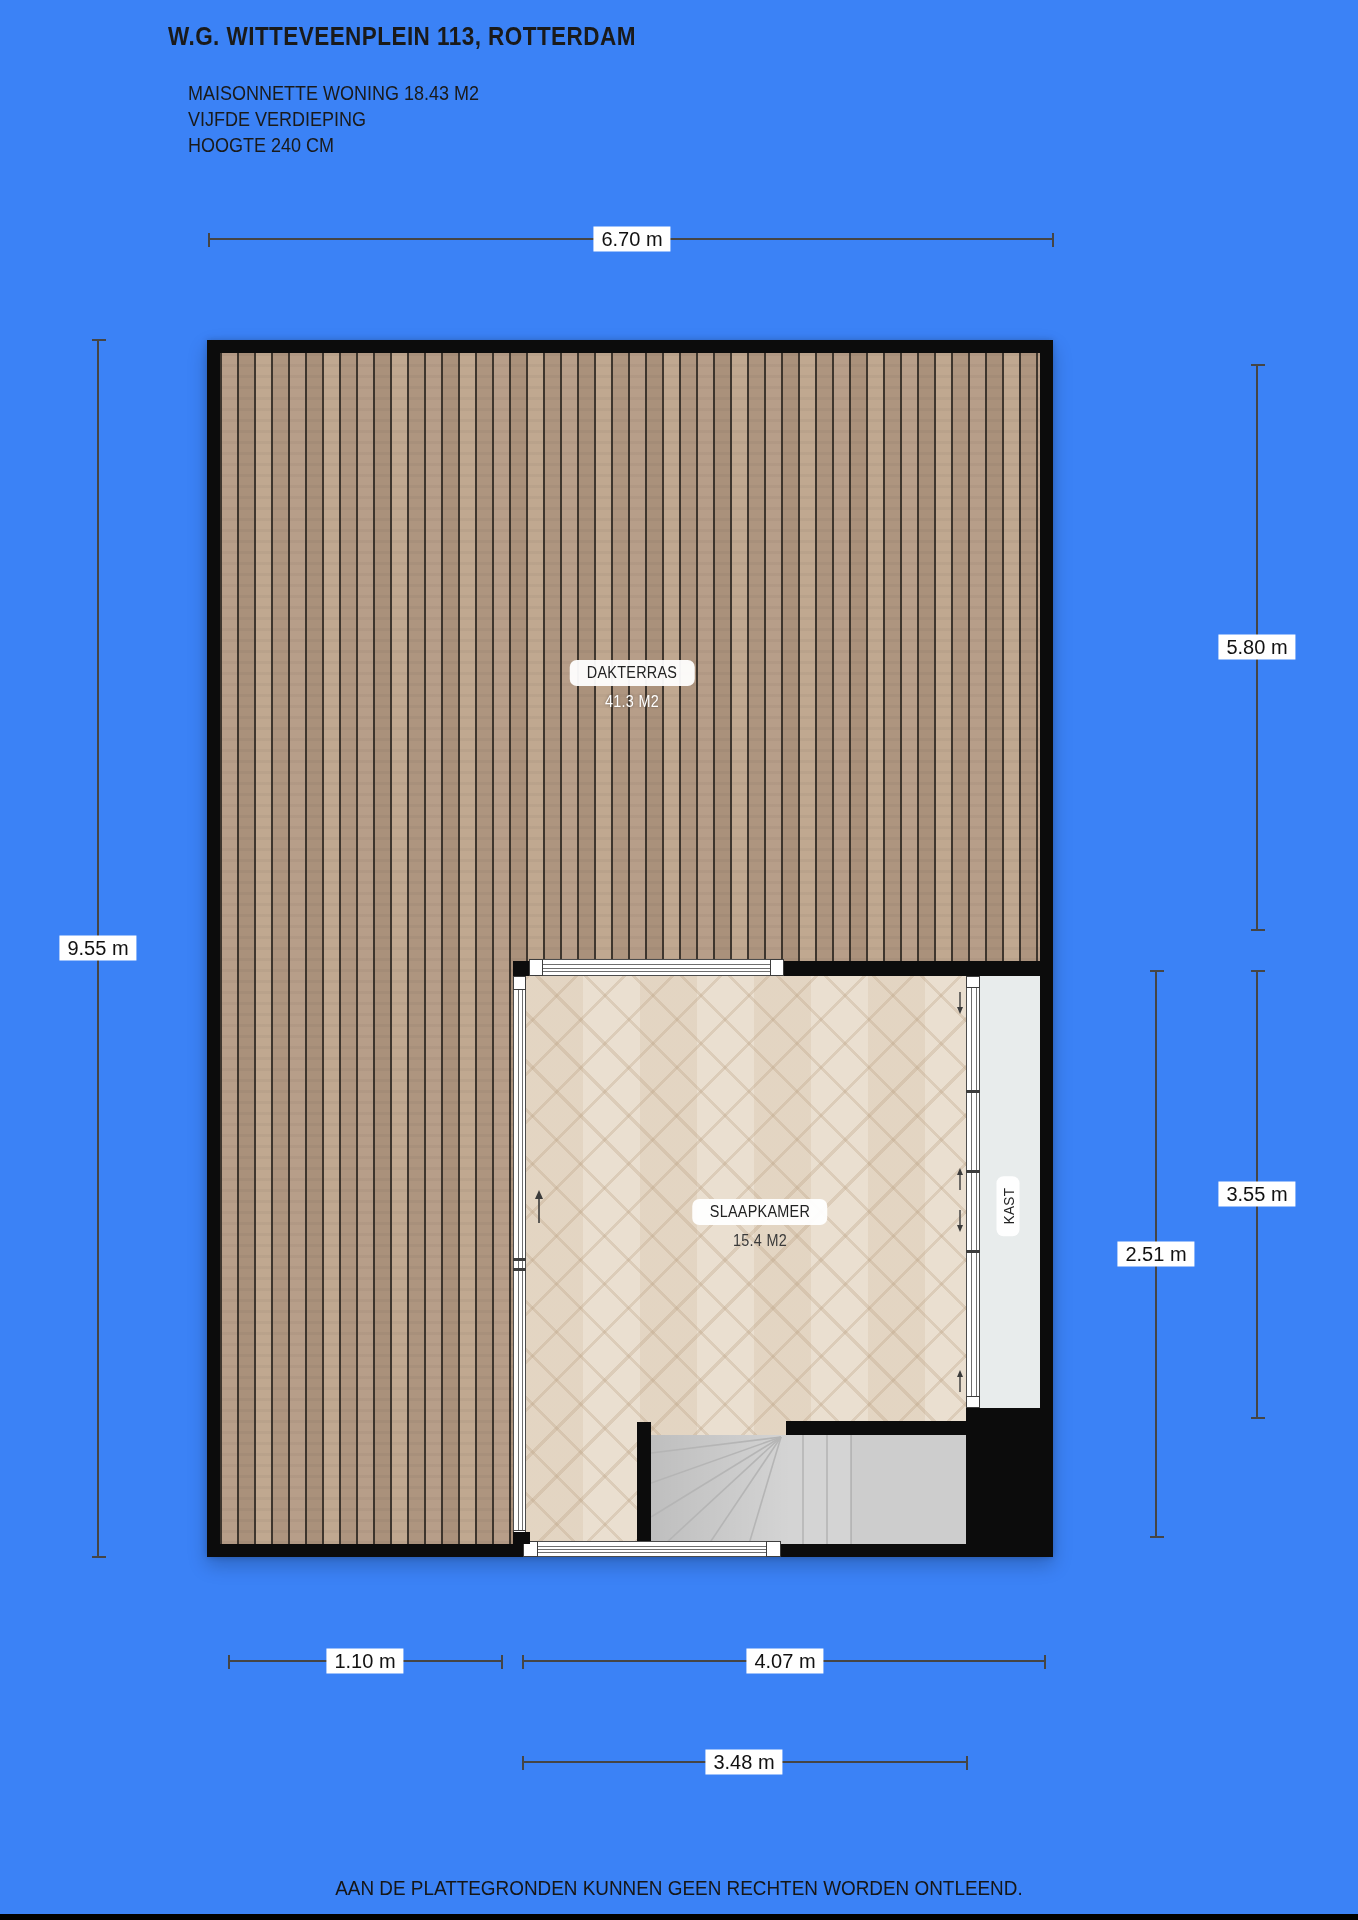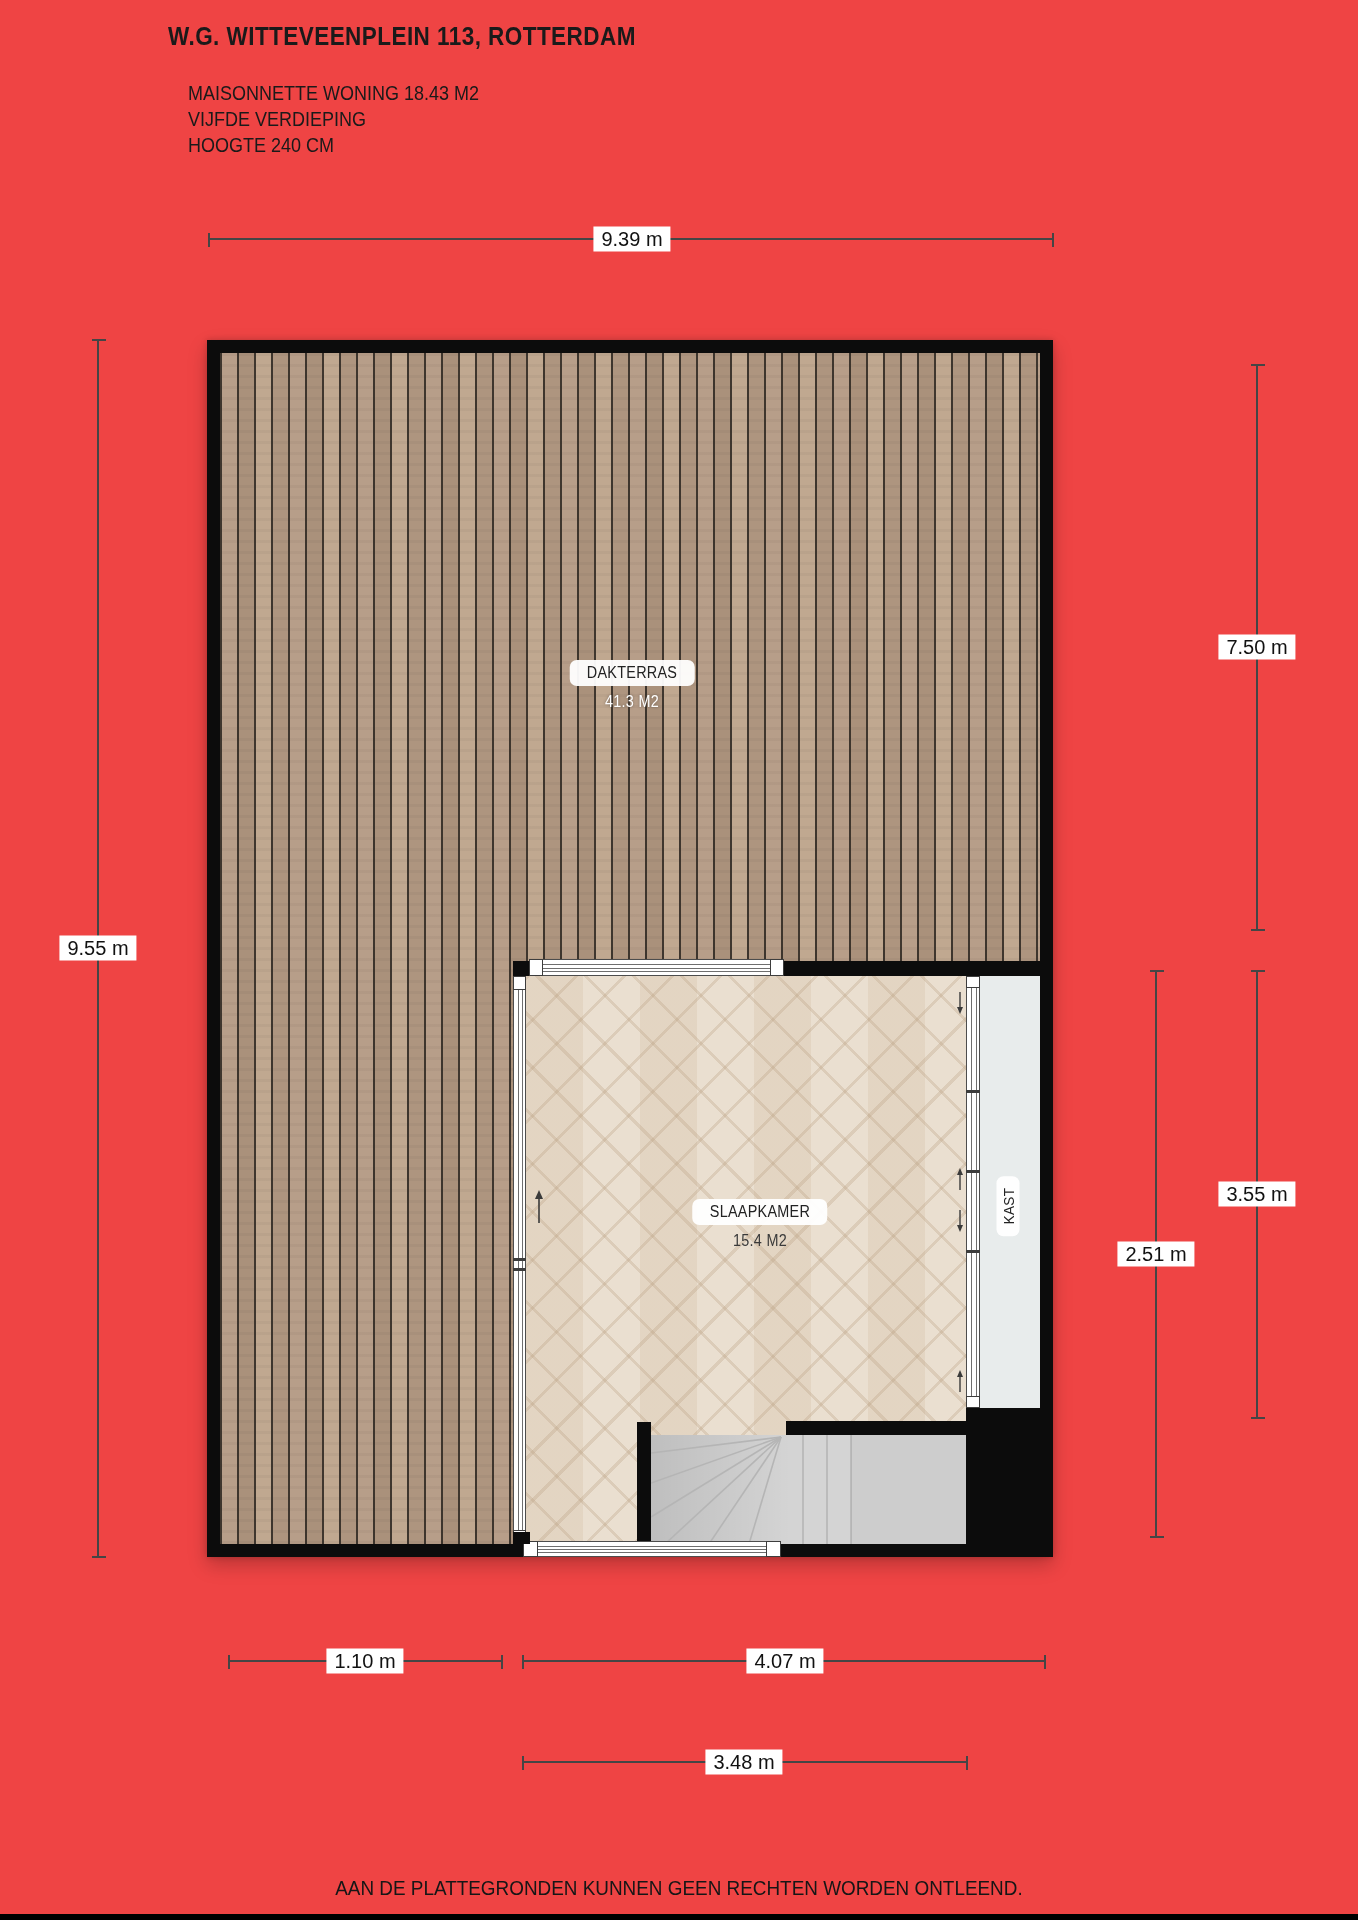--- a/index.html
+++ b/index.html
@@ -1,16 +1,16 @@
 <!DOCTYPE html>
 <html><head>
 <meta charset="utf-8">
 <style>
   html,body{margin:0;padding:0;background:#ffffff;}
-  #stage{position:relative;width:1358px;height:1920px;background:#ef4444;overflow:hidden;
+  #stage{position:relative;width:1358px;height:1920px;background:#3b82f6;overflow:hidden;
          font-family:"Liberation Sans",sans-serif;color:#1a1a1a;}
   .abs{position:absolute;}
   .cond{transform:scaleX(0.9);transform-origin:0 50%;display:inline-block;white-space:nowrap;}
   .condc{transform:scaleX(0.9);transform-origin:50% 50%;display:inline-block;white-space:nowrap;}
 
   
   .title{left:168px;top:22px;font-size:25px;font-weight:bold;letter-spacing:.5px;}
   .subtitle{left:188px;top:80px;font-size:20px;line-height:26px;}
 
   
@@ -66,33 +66,33 @@
   <div class="abs subtitle">
     <div><span class="cond">MAISONNETTE WONING 18.43 M2</span></div>
     <div><span class="cond">VIJFDE VERDIEPING</span></div>
     <div><span class="cond">HOOGTE 240 CM</span></div>
   </div>
 
   <div class="dim-h" style="left:209px;top:238px;width:844px;">
     <span class="tick t-l"></span>
       <span class="tick t-r"></span>
   </div>
-  <span class="dim-label" style="left:632px;top:239px;">9.39 m</span>
+  <span class="dim-label" style="left:632px;top:239px;">6.70 m</span>
 
   <div class="dim-v" style="left:97px;top:340px;height:1217px;">
     <span class="tick t-t"></span>
       <span class="tick t-b"></span>
   </div>
   <span class="dim-label" style="left:98px;top:948px;text-align:center;">9.55 m</span>
 
   <div class="dim-v" style="left:1256px;top:365px;height:565px;">
     <span class="tick t-t"></span>
       <span class="tick t-b"></span>
   </div>
-  <span class="dim-label" style="left:1257px;top:647px;">7.50 m</span>
+  <span class="dim-label" style="left:1257px;top:647px;">5.80 m</span>
 
   <div class="dim-v" style="left:1256px;top:971px;height:447px;">
     <span class="tick t-t"></span>
       <span class="tick t-b"></span>
   </div>
   <span class="dim-label" style="left:1257px;top:1194px;">3.55 m</span>
 
   <div class="dim-v" style="left:1155px;top:971px;height:566px;">
     <span class="tick t-t"></span>
       <span class="tick t-b"></span>

